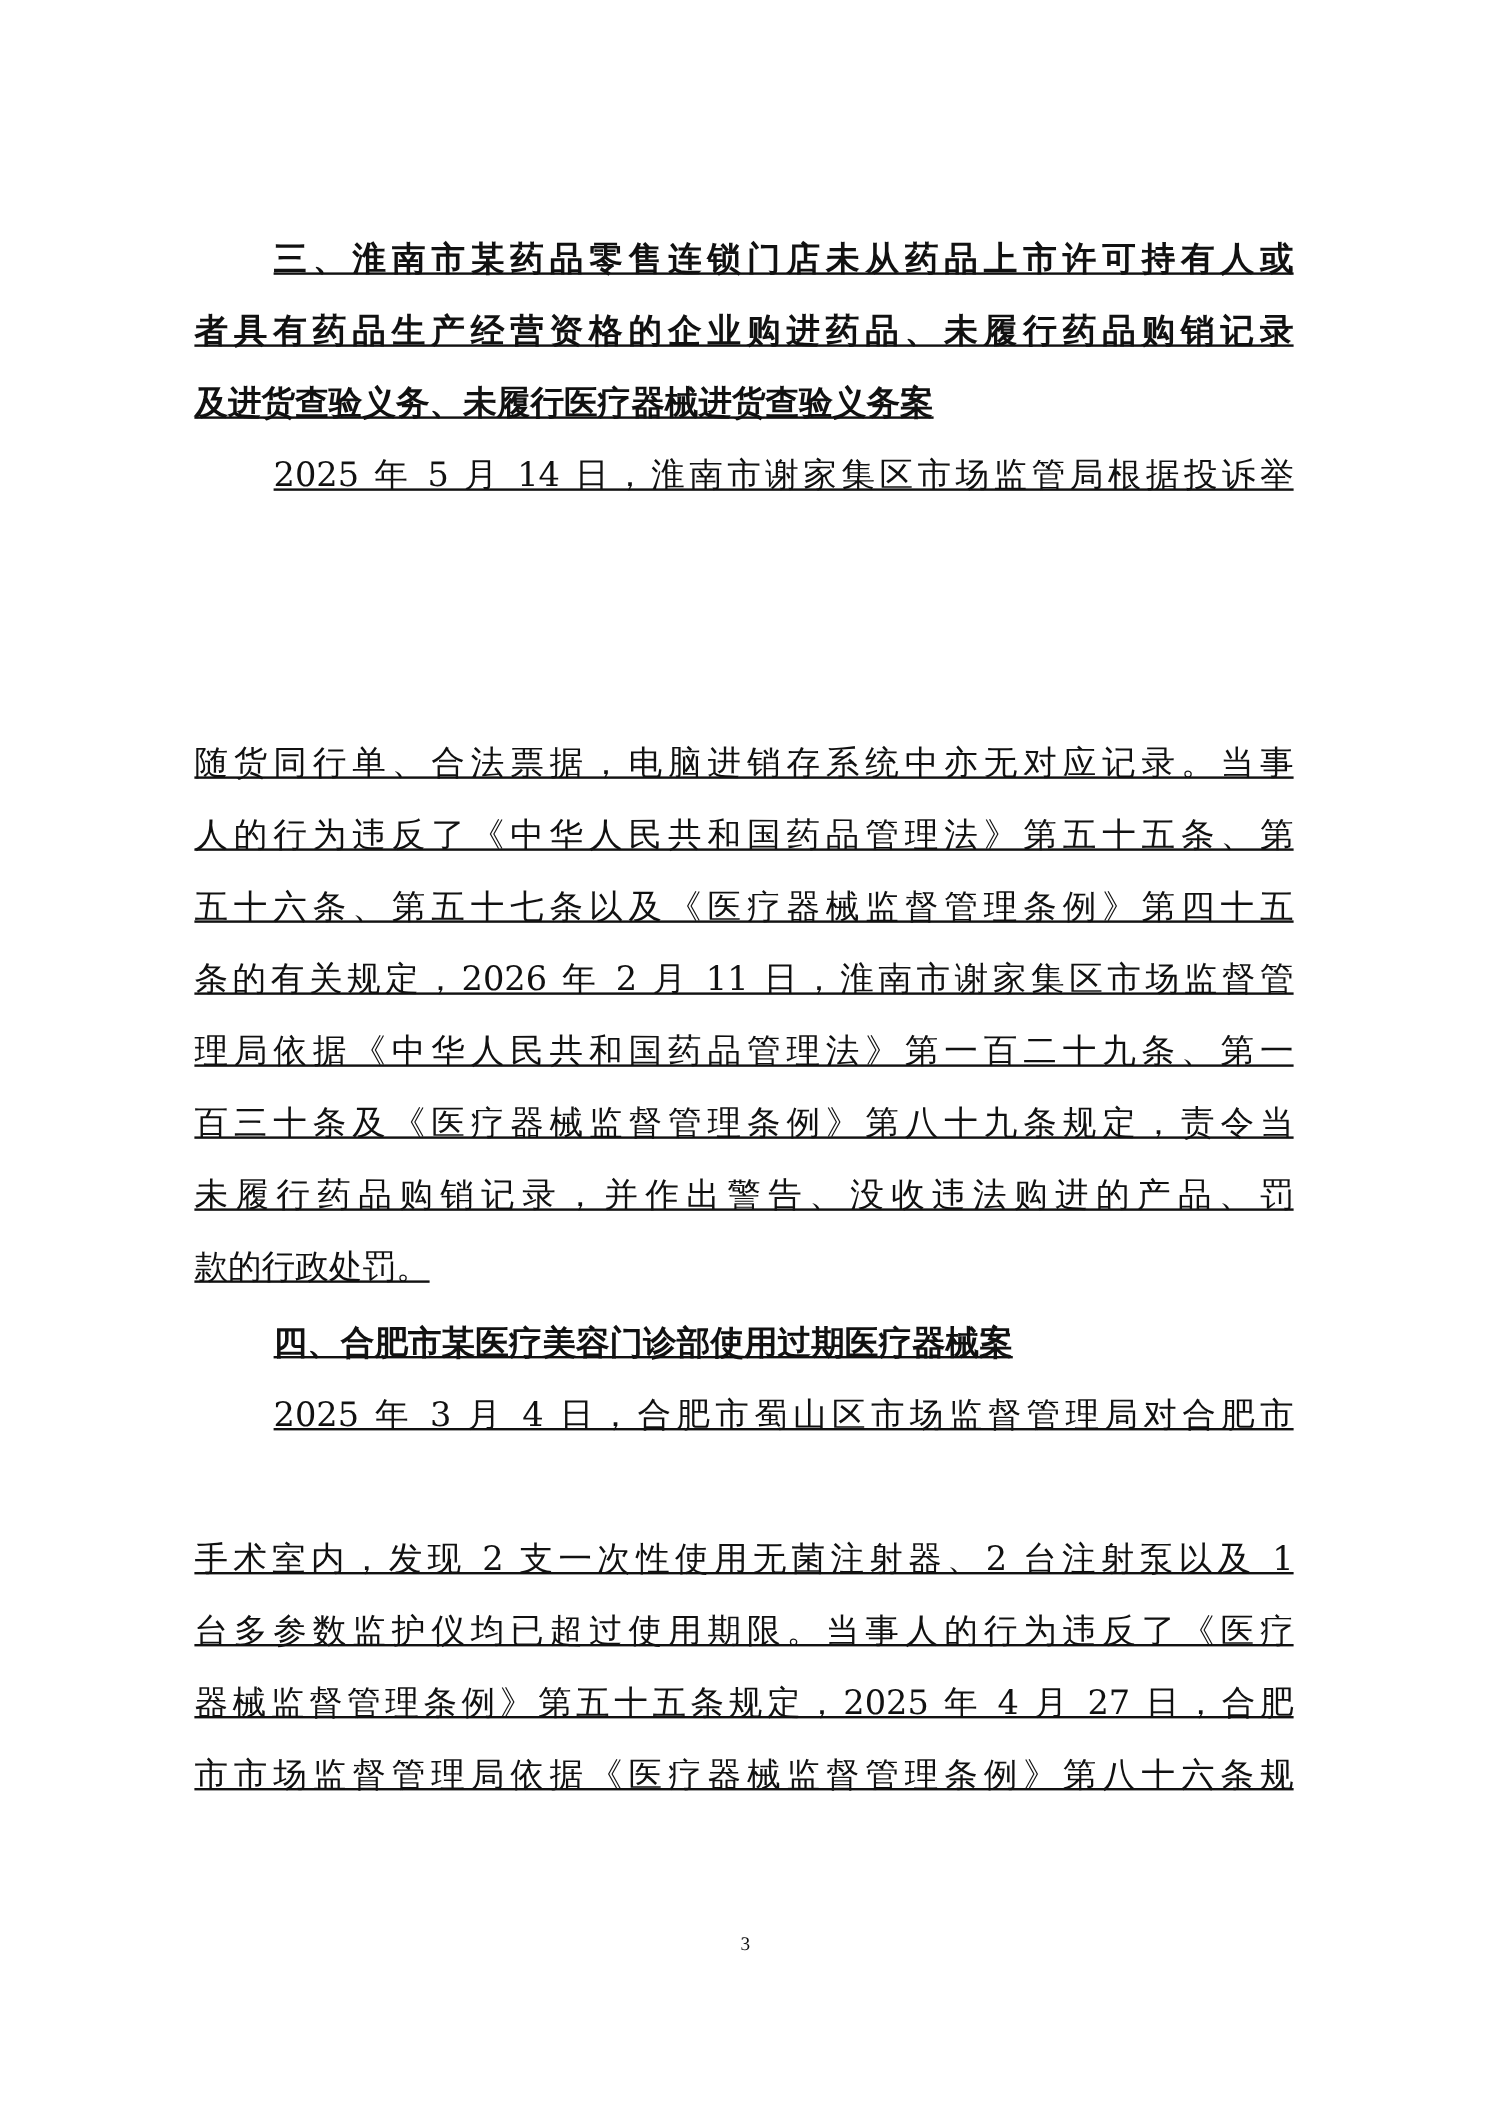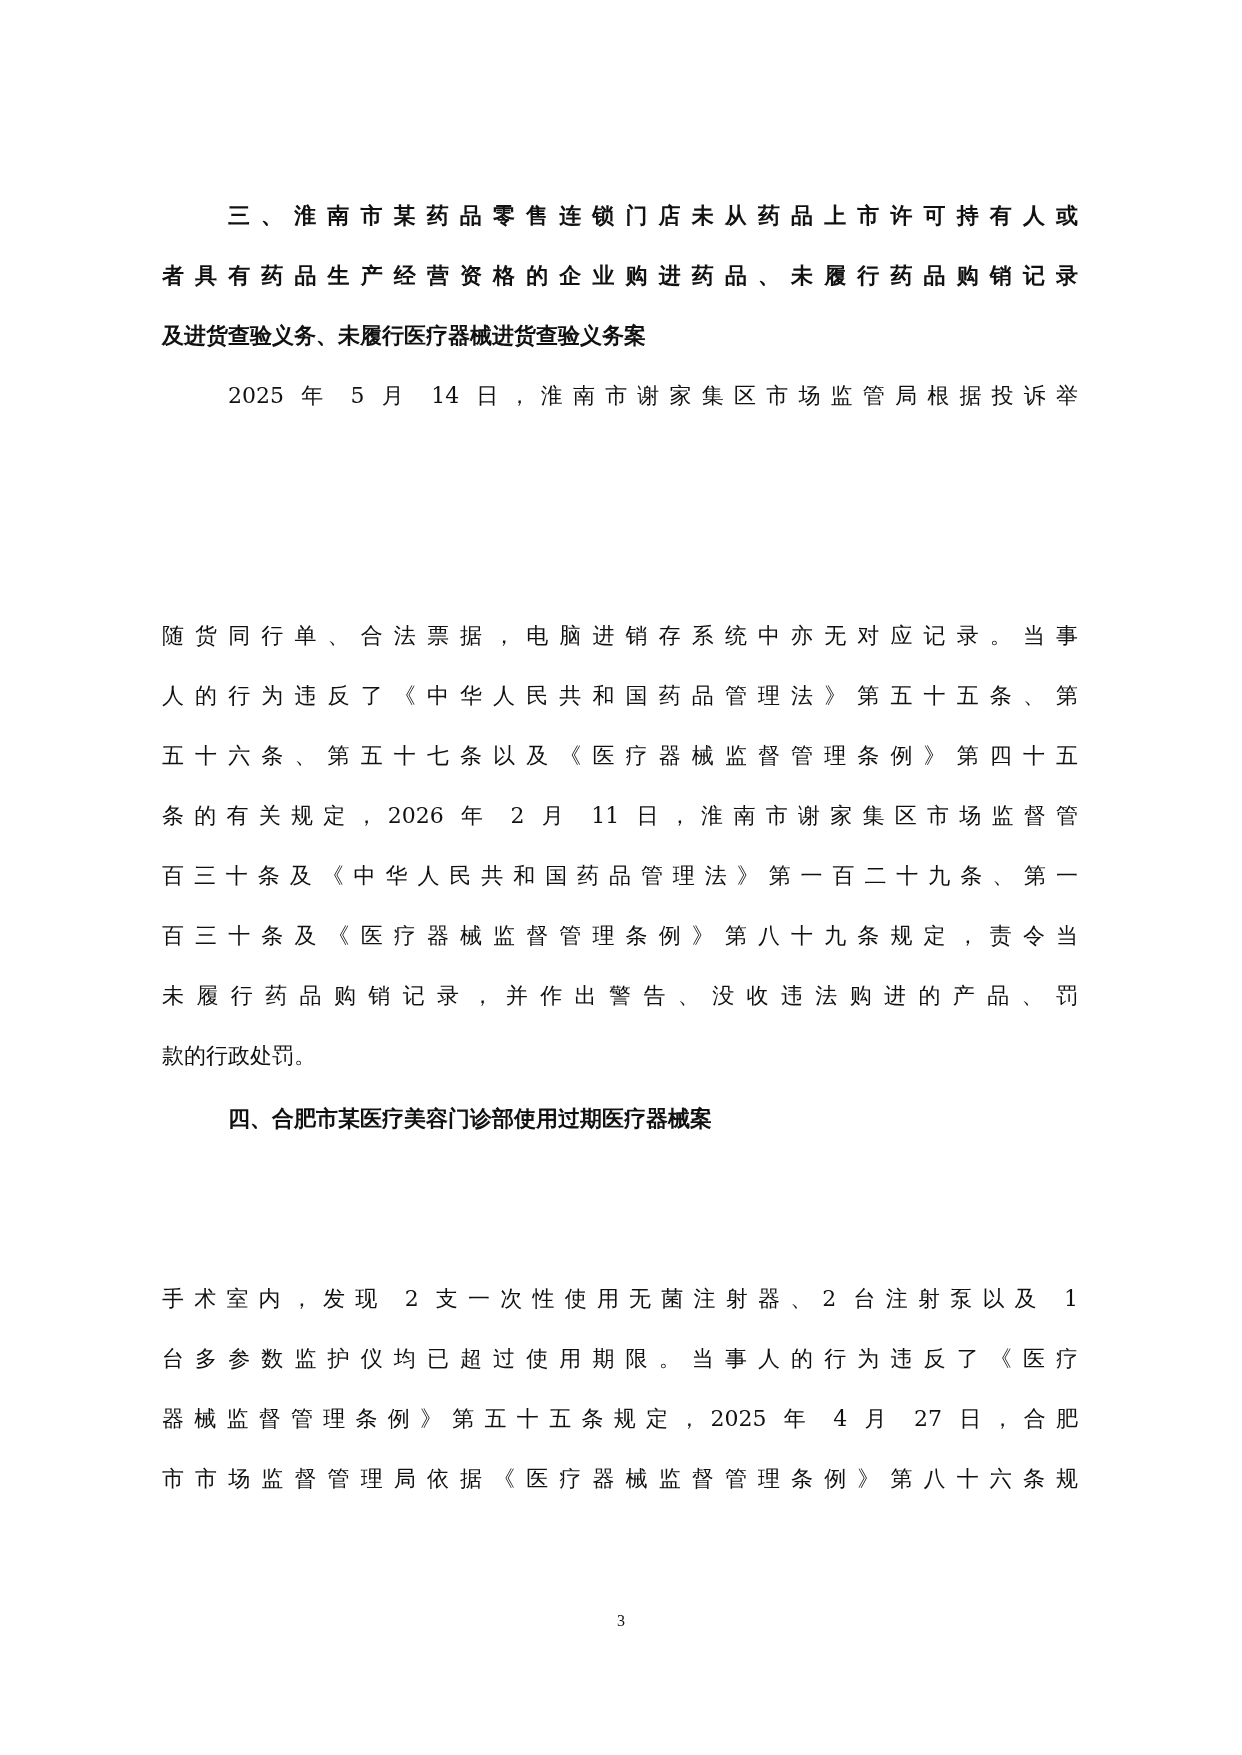--- a/index.html
+++ b/index.html
@@ -3,27 +3,28 @@
 <meta charset="utf-8">
 <style>
   html, body { margin: 0; padding: 0; background: #ffffff; }
   body { width: 1242px; height: 1755px; position: relative; overflow: hidden; color: #111; }
   .page { position: absolute; left: 0; top: 0; width: 1242px; height: 1755px; }
   .line {
     position: absolute;
     left: 162px;
     width: 916px;
     height: 60px;
-    font-size: 22px;
+    font-size: 28px;
     line-height: 60px;
     white-space: nowrap;
     text-align: justify;
     text-align-last: justify;
     font-family: "DejaVu Serif", "Liberation Serif", serif;
     letter-spacing: 0px;
+    text-decoration: underline;
   }
   .line.indent { left: 228px; width: 850px; }
   .line.last { text-align-last: left; }
   .heading { font-family: "DejaVu Sans", "Liberation Sans", sans-serif; font-weight: bold; }
   .pagenum {
     position: absolute; left: 0; width: 1242px; top: 1612px;
     text-align: center; font-size: 16px;
     font-family: "Liberation Serif", "DejaVu Serif", serif;
   }
 </style>
@@ -34,26 +35,27 @@
 
   <div class="line indent heading" style="top:186px">三、淮南市某药品零售连锁门店未从药品上市许可持有人或</div>
   <div class="line heading" style="top:246px">者具有药品生产经营资格的企业购进药品、未履行药品购销记录</div>
   <div class="line heading last" style="top:306px">及进货查验义务、未履行医疗器械进货查验义务案</div>
 
   <div class="line indent" style="top:366px">2025 年 5 月 14 日，淮南市谢家集区市场监管局根据投诉举</div>
   <div class="line" style="top:606px">随货同行单、合法票据，电脑进销存系统中亦无对应记录。当事</div>
   <div class="line" style="top:666px">人的行为违反了《中华人民共和国药品管理法》第五十五条、第</div>
   <div class="line" style="top:726px">五十六条、第五十七条以及《医疗器械监督管理条例》第四十五</div>
   <div class="line" style="top:786px">条的有关规定，2026 年 2 月 11 日，淮南市谢家集区市场监督管</div>
-  <div class="line" style="top:846px">百三十条及《中华人民共和国药品管理法》第一百二十九条、第一</div>
+  <div class="line" style="top:846px">理局依据《中华人民共和国药品管理法》第一百二十九条、第一</div>
   <div class="line" style="top:906px">百三十条及《医疗器械监督管理条例》第八十九条规定，责令当</div>
   <div class="line" style="top:966px">未履行药品购销记录，并作出警告、没收违法购进的产品、罚</div>
   <div class="line last" style="top:1026px">款的行政处罚。</div>
 
   <div class="line indent heading last" style="top:1089px">四、合肥市某医疗美容门诊部使用过期医疗器械案</div>
 
+  <div class="line indent" style="top:1149px">2025 年 3 月 4 日，合肥市蜀山区市场监督管理局对合肥市</div>
   <div class="line" style="top:1269px">手术室内，发现 2 支一次性使用无菌注射器、2 台注射泵以及 1</div>
   <div class="line" style="top:1329px">台多参数监护仪均已超过使用期限。当事人的行为违反了《医疗</div>
   <div class="line" style="top:1389px">器械监督管理条例》第五十五条规定，2025 年 4 月 27 日，合肥</div>
   <div class="line" style="top:1449px">市市场监督管理局依据《医疗器械监督管理条例》第八十六条规</div>
 
   <div class="pagenum">3</div>
 </div>
 
 </body></html>

